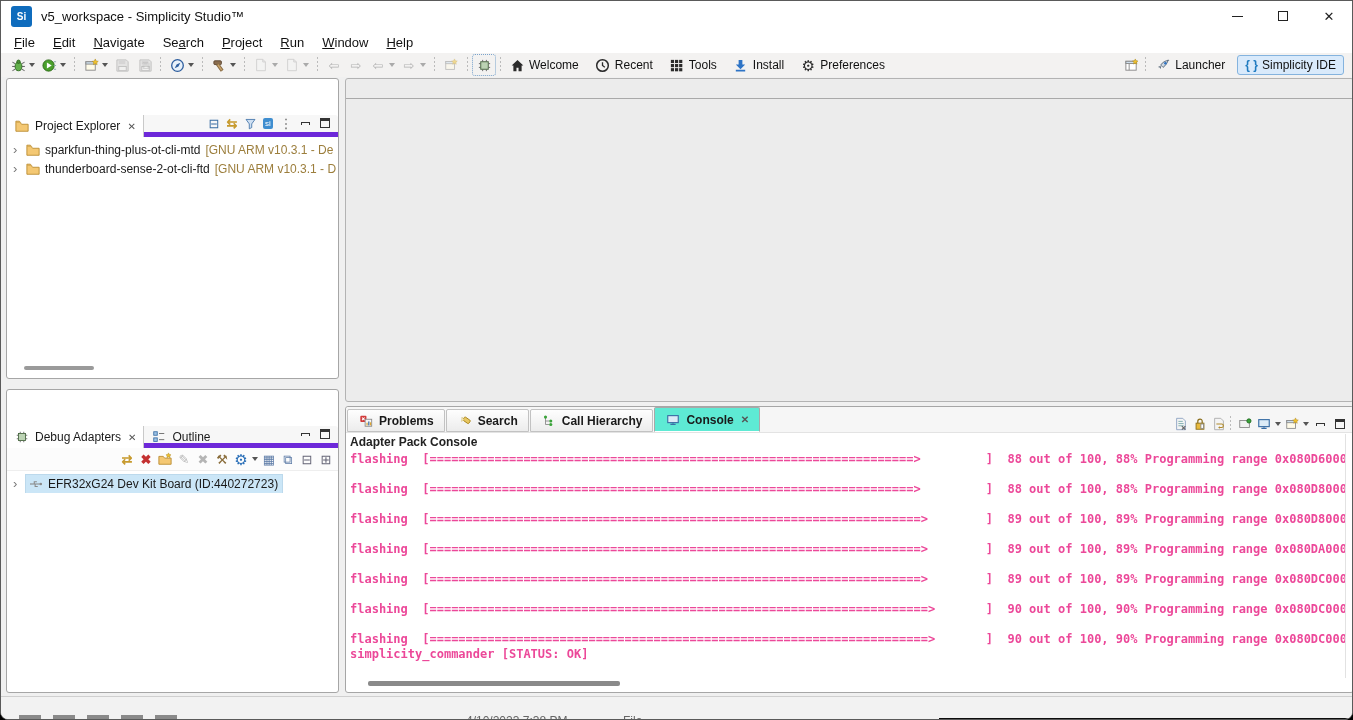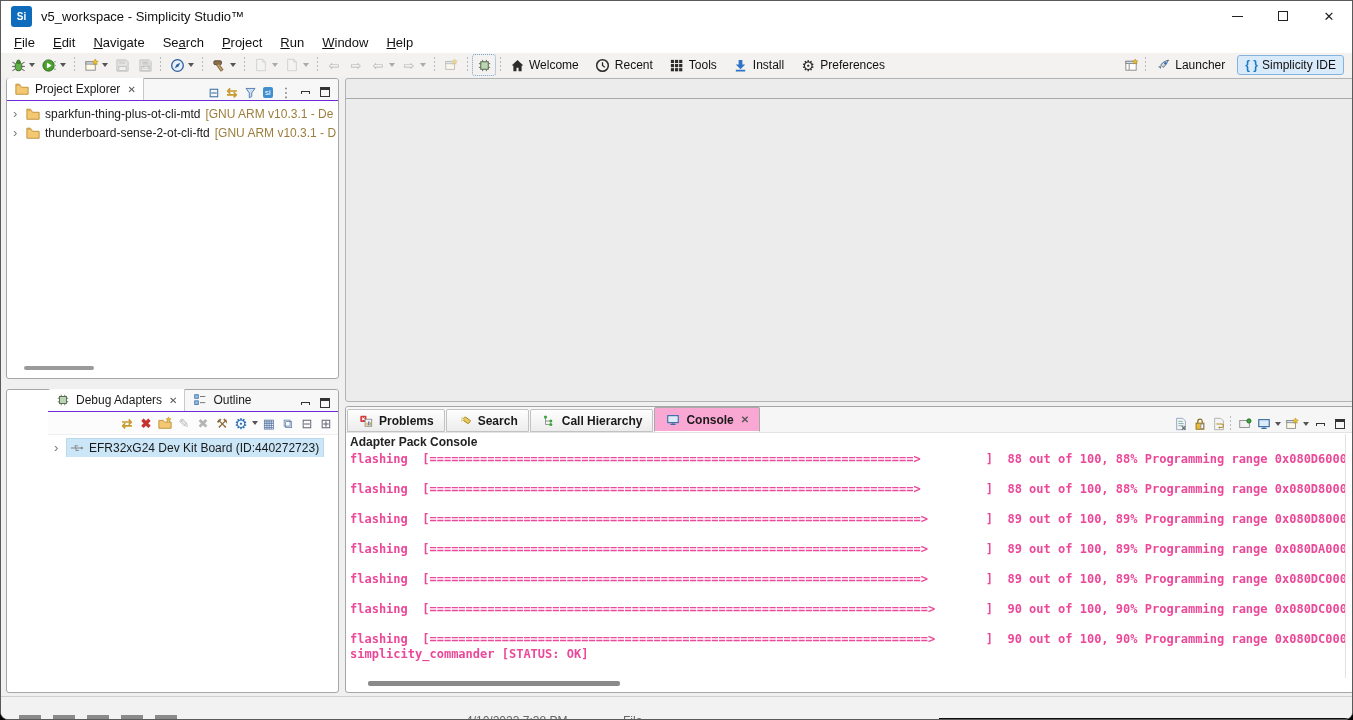--- a/index.html
+++ b/index.html
@@ -36,55 +36,55 @@
   .icon16 { width:16px; height:16px; display:inline-flex; align-items:center; justify-content:center; }
   .uni { font-size:13px; line-height:1; }
   .dim { color:#b5b5b5; }
   #tb-right { margin-left:auto; display:flex; align-items:center; }
   #perspective-active { display:flex; align-items:center; background:#d9eafb; border:1px solid #84b3de; border-radius:3px; padding:2px 7px; margin-right:4px; }
   #perspective-launcher { display:flex; align-items:center; padding:2px 6px; margin-right:6px; }
   .braces { color:#1f7bc0; font-weight:bold; font-size:12px; }
 
   
   .panel { position:absolute; background:#fff; border:1px solid #a6a6a6; border-radius:3px; }
-  .view-header { display:flex; align-items:flex-end; height:22px; background:#f7f7f7; border-bottom:1px solid #6d28d9; border-radius:3px 3px 0 0; }
+  .view-header { display:flex; align-items:flex-start; height:22px; background:#f7f7f7; border-bottom:5px solid #6d28d9; border-radius:3px 3px 0 0;margin-top:36px; }
   .view-tab { display:flex; align-items:center; height:22px; padding:0 7px; font-size:12px; white-space:nowrap; }
   .view-tab.active { background:#fff; border-right:1px solid #c9c9c9; border-radius:3px 0 0 0; }
   .view-tab .tab-close { margin-left:7px; font-size:10px; color:#555; }
   .view-tools { margin-left:auto; display:flex; align-items:center; padding-right:4px; }
   .view-tools .icon16 { margin-left:2px; }
   .mm-btn { width:18px; height:16px; display:flex; align-items:center; justify-content:center; margin-left:2px; }
   .g-minimize { width:9px; height:3px; border:1px solid #333; border-bottom:none; display:block; }
   .g-maximize { width:10px; height:10px; border:1px solid #333; border-top:3px solid #333; display:block; }
 
   
   #project-explorer { left:5px; top:77px; width:333px; height:301px; }
   .tree { padding-top:3px; overflow:hidden; }
   .tree-row { display:flex; align-items:center; height:19px; padding-left:6px; white-space:nowrap; overflow:hidden; }
   .expander { color:#777; font-size:13px; width:12px; }
   .tree-label { margin-left:4px; }
   .decoration { color:#9c7e3c; margin-left:5px; }
   .hscroll { position:absolute; height:4px; border-radius:2px; background:#9a9a9a; }
 
   
-  #debug-adapters { left:5px; top:388px; width:333px; height:304px;padding-left:41px; }
+  #debug-adapters { left:5px; top:388px; width:333px; height:304px; }
   .da-toolbar { display:flex; align-items:center; justify-content:flex-end; height:23px; background:#fcfcfc; border-bottom:1px solid #eee; padding-right:4px; }
   .da-toolbar .icon16 { margin-left:3px; }
   .sel-row .sel-bg { background:#cbe6f7; border:1px solid #bcd9ec; padding:1px 4px 1px 2px; display:inline-flex; align-items:center; }
 
   
   #editor-area { left:344px; top:77px; width:1009px; height:324px; background:#ececec; border:1px solid #b3b3b3; border-radius:3px; }
   #editor-tabline { position:absolute; left:0; right:0; top:19px; height:1px; background:#a9a9a9; }
 
   
   #console-panel { left:344px; top:405px; width:1009px; height:287px;font-weight:bold; }
   #console-tabs { display:flex; align-items:flex-end; height:26px; background:#f6f6f6; border-bottom:1px solid #e3e3e3; border-radius:3px 3px 0 0; padding-left:1px; }
   .btab { display:flex; align-items:center; height:23px; padding:0 10px; margin-right:1px; font-size:12px;
           background:linear-gradient(#fefefe,#ececec); border:1px solid #c2c2c2; border-radius:2px 2px 0 0; white-space:nowrap; }
-  .btab.active { background:#f9a8d4; border-color:#a8a8a8; border-bottom-color:#fff; height:25px;margin-top:10px; }
+  .btab.active { background:#5eead4; border-color:#a8a8a8; border-bottom-color:#fff; height:25px;margin-top:10px; }
   .btab .icon16 { margin-right:5px; }
   #console-toolbar { margin-left:auto; display:flex; align-items:center; padding-right:4px; }
   #console-toolbar .icon16 { margin-left:3px; }
   #console-label { height:17px; padding:2px 4px 0; font-size:12px; color:#222; }
   #console-text { position:absolute; left:4px; right:8px; top:45px; bottom:16px; overflow:hidden;
                   font-family:"DejaVu Sans Mono", monospace; font-size:12px; line-height:15px; color:#ec4899; }
   .console-line { white-space:pre; height:15px; }
   #console-vline { position:absolute; right:7px; top:27px; bottom:14px; width:1px; background:#e2e2e2; }
 
   

